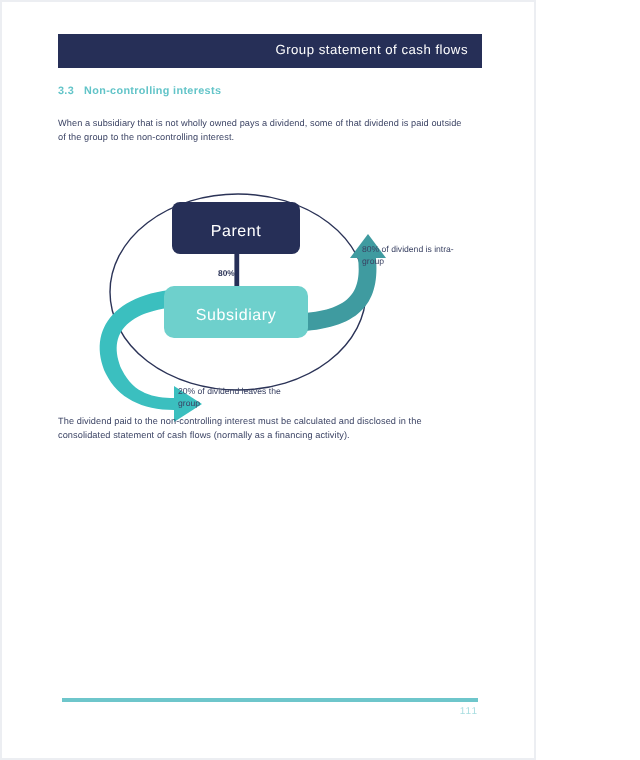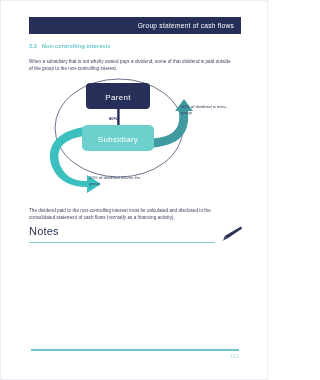--- a/index.html
+++ b/index.html
@@ -47,21 +47,21 @@
     width:206px;
     font-size:4.6px;line-height:1.62;
     color:#3a4263;
     letter-spacing:.04px;
   }
   .para-1{top:57px;}
   .para-2{top:206px;}
 
   
   .diagram{
-    position:absolute;left:28px;top:70px;
+    position:absolute;left:28px;top:88px;
     width:212px;height:124px;text-decoration:underline;
   }
   .diagram svg{display:block;width:212px;height:124px;}
   .dlabel{
     position:absolute;
     font-size:4.3px;line-height:1.45;
     color:#3a4263;
   }
   .lbl-intra{left:152px;top:33px;width:56px;}
   .lbl-leaves{left:60px;top:104px;width:62px;}
@@ -159,28 +159,17 @@
       </g>
     </svg>
 
     <span class="lbl-80">80%</span>
     <span class="dlabel lbl-intra">80% of dividend is intra-group</span>
     <span class="dlabel lbl-leaves">20% of dividend leaves the group</span>
   </div>
 
   <div class="para para-2">The dividend paid to the non-controlling interest must be calculated and disclosed in the consolidated statement of cash flows (normally as a financing activity).</div>
 
-  <div class="notes-wrap">
-    <span class="notes-title">Notes</span>
-    <div class="notes-rule"></div>
-    <span class="pencil">
-      <svg viewBox="0 0 24 18" width="24" height="18" xmlns="http://www.w3.org/2000/svg">
-        <path d="M22 1.5 L23.2 3.6 L8.4 13.4 L5.6 11.1 Z" fill="#2b3357"></path>
-        <path d="M5.6 11.1 L8.4 13.4 L4.2 15.4 Z" fill="#39416b"></path>
-        <path d="M4.2 15.4 L3.2 16.0 L3.5 14.6 Z" fill="#8d93ae"></path>
-      </svg>
-    </span>
-  </div>
 
   <div class="footer-rule"></div>
   <span class="page-num">111</span>
 
 </div>
 
 </body></html>

